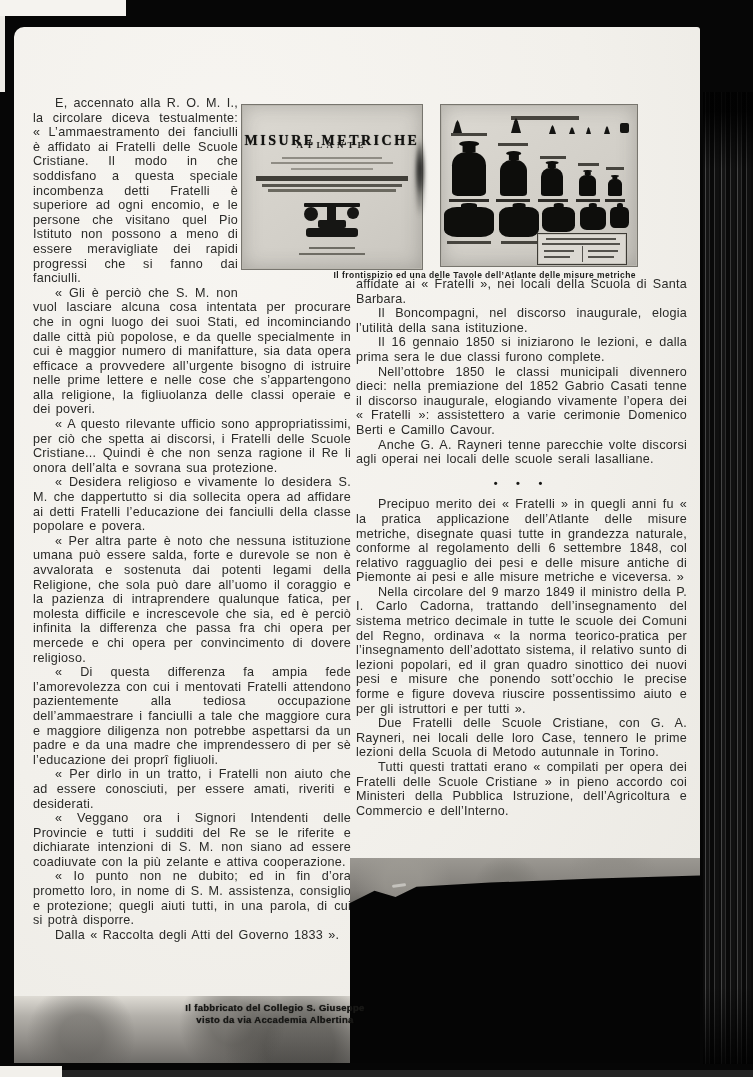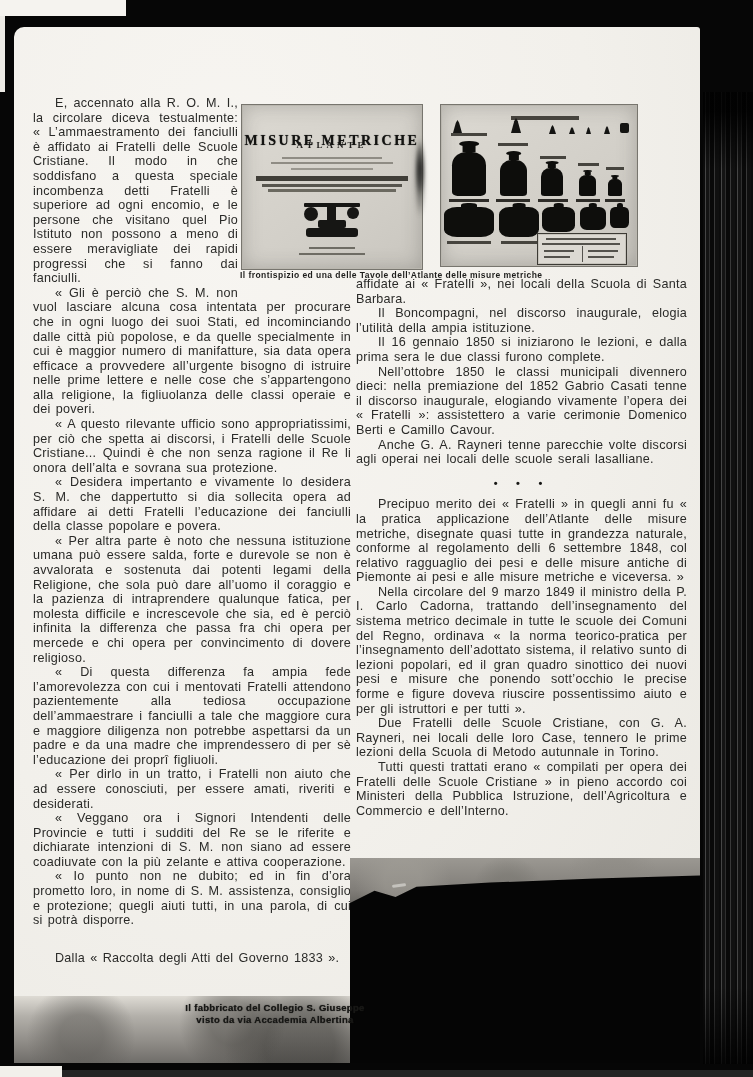--- a/index.html
+++ b/index.html
@@ -53,28 +53,28 @@
   .bottle::after{content:"";position:absolute;left:50%;transform:translateX(-50%);bottom:113%;
     width:58%;height:13%;background:#0d0d0b;border-radius:50% 50% 35% 35%;}
   .octo{position:absolute;background:#0e0e0c;border-radius:26%;}
   .octo::before{content:"";position:absolute;left:50%;transform:translateX(-50%);top:-4px;
     width:32%;height:5px;background:#0e0e0c;border-radius:40% 40% 0 0;}
   .inset-box{position:absolute;left:96px;top:128px;width:88px;height:30px;background:#dcd9d2;
     border:1px solid #3c3a34;box-shadow:inset 0 0 0 1px #c6c3bb;z-index:3;}
   .inset-box .l{position:absolute;background:#54524c;height:2px;}
   .inset-box .v{position:absolute;left:50%;top:12px;width:1px;height:16px;background:#54524c;}
   .fig-caption{
-    position:absolute;left:240px;top:270px;width:396px;text-align:left;
+    position:absolute;left:240px;top:270px;width:396px;text-align:right;
     font-size:8.5px;font-weight:bold;letter-spacing:.45px;color:#1e1e1c;filter:blur(.2px);
   }
   
   .col{position:absolute;font-size:12.6px;line-height:14.6px;color:#2a2a28;
     letter-spacing:.25px;word-spacing:1.5px;hyphens:auto;}
   .col p{margin:0;text-indent:22px;text-align:justify;}
-  .col p.sp{margin-top:23px;}
+  .col p.sp{margin-top:0;}
   .col p.no-indent{text-indent:0;}
   .col-left{left:33px;top:96px;width:318px;}
   .col-right{left:356px;top:277px;width:331px;}
   .figure-spacer{float:right;width:113px;height:190px;}
   .dots{text-align:center;letter-spacing:7px;font-size:11px;font-weight:bold;color:#161614;
     margin:9px 0 7px 0;text-indent:0;}
   
   .photo-left{
     position:absolute;left:14px;top:996px;width:336px;height:67px;
     background:
@@ -190,32 +190,32 @@
   </div>
 </div>
 
 <div class="fig-caption">Il frontispizio ed una delle Tavole dell’Atlante delle misure metriche</div>
 
 <div class="col col-left">
   <div class="figure-spacer"></div>
   <p>E, accennato alla R. O. M. I., la circolare diceva testualmente: « L’ammaestramento dei fanciulli è affidato ai Fratelli delle Scuole Cristiane. Il modo in che soddisfano a questa speciale incombenza detti Fratelli è superiore ad ogni encomio, e le persone che visitano quel Pio Istituto non possono a meno di essere meravigliate dei rapidi progressi che si fanno dai fanciulli.</p>
   <p>« Gli è perciò che S. M. non vuol lasciare alcuna cosa intentata per procurare che in ogni luogo dei suoi Stati, ed incominciando dalle città più popolose, e da quelle specialmente in cui è maggior numero di manifatture, sia data opera efficace a provvedere all’urgente bisogno di istruire nelle prime lettere e nelle cose che s’appartengono alla religione, la figliuolanza delle classi operaie e dei poveri.</p>
   <p>« A questo rilevante ufficio sono appropriatissimi, per ciò che spetta ai discorsi, i Fratelli delle Scuole Cristiane... Quindi è che non senza ragione il Re li onora dell’alta e sovrana sua protezione.</p>
-  <p>« Desidera impertanto e vivamente lo desidera S. M. che dappertutto si dia sollecita opera ad affidare ai detti Fratelli l’educazione dei fanciulli della classe popolare e povera.</p>
+  <p>« Desidera religioso e vivamente lo desidera S. M. che dappertutto si dia sollecita opera ad affidare ai detti Fratelli l’educazione dei fanciulli della classe popolare e povera.</p>
   <p>« Per altra parte è noto che nessuna istituzione umana può essere salda, forte e durevole se non è avvalorata e sostenuta dai potenti legami della Religione, che sola può dare all’uomo il coraggio e la pazienza di intraprendere qualunque fatica, per molesta difficile e increscevole che sia, ed è perciò infinita la differenza che passa fra chi opera per mercede e chi opera per convincimento di dovere religioso.</p>
   <p>« Di questa differenza fa ampia fede l’amorevolezza con cui i mentovati Fratelli attendono pazientemente alla tediosa occupazione dell’ammaestrare i fanciulli a tale che maggiore cura e maggiore diligenza non potrebbe aspettarsi da un padre e da una madre che imprendessero di per sè l’educazione dei proprî figliuoli.</p>
   <p>« Per dirlo in un tratto, i Fratelli non aiuto che ad essere conosciuti, per essere amati, riveriti e desiderati.</p>
   <p>« Veggano ora i Signori Intendenti delle Provincie e tutti i sudditi del Re se le riferite e dichiarate intenzioni di S. M. non siano ad essere coadiuvate con la più zelante e attiva cooperazione.</p>
   <p>« Io punto non ne dubito; ed in fin d’ora prometto loro, in nome di S. M. assistenza, consiglio e protezione; quegli aiuti tutti, in una parola, di cui si potrà disporre.</p>
   <p class="sp">Dalla « Raccolta degli Atti del Governo 1833 ».</p>
 </div>
 
 <div class="col col-right">
   <p class="no-indent">affidate ai « Fratelli », nei locali della Scuola di Santa Barbara.</p>
-  <p>Il Boncompagni, nel discorso inaugurale, elogia l’utilità della ampia istituzione.</p>
+  <p>Il Boncompagni, nel discorso inaugurale, elogia l’utilità della sana istituzione.</p>
   <p>Il 16 gennaio 1850 si iniziarono le lezioni, e dalla prima sera le due classi furono complete.</p>
   <p>Nell’ottobre 1850 le classi municipali divennero dieci: nella premiazione del 1852 Gabrio Casati tenne il discorso inaugurale, elogiando vivamente l’opera dei « Fratelli »: assistettero a varie cerimonie Domenico Berti e Camillo Cavour.</p>
   <p>Anche G. A. Rayneri tenne parecchie volte discorsi agli operai nei locali delle scuole serali lasalliane.</p>
   <div class="dots">• • •</div>
   <p>Precipuo merito dei « Fratelli » in quegli anni fu « la pratica applicazione dell’Atlante delle misure metriche, disegnate quasi tutte in grandezza naturale, conforme al regolamento delli 6 settembre 1848, col relativo ragguaglio dei pesi e delle misure antiche di Piemonte ai pesi e alle misure metriche e viceversa. »</p>
   <p>Nella circolare del 9 marzo 1849 il ministro della P. I. Carlo Cadorna, trattando dell’insegnamento del sistema metrico decimale in tutte le scuole dei Comuni del Regno, ordinava « la norma teorico-pratica per l’insegnamento dell’adottato sistema, il relativo sunto di lezioni popolari, ed il gran quadro sinottico dei nuovi pesi e misure che ponendo sott’occhio le precise forme e figure doveva riuscire possentissimo aiuto e per gli istruttori e per tutti ».</p>
   <p>Due Fratelli delle Scuole Cristiane, con G. A. Rayneri, nei locali delle loro Case, tennero le prime lezioni della Scuola di Metodo autunnale in Torino.</p>
   <p>Tutti questi trattati erano « compilati per opera dei Fratelli delle Scuole Cristiane » in pieno accordo coi Ministeri della Pubblica Istruzione, dell’Agricoltura e Commercio e dell’Interno.</p>
 </div>
 

